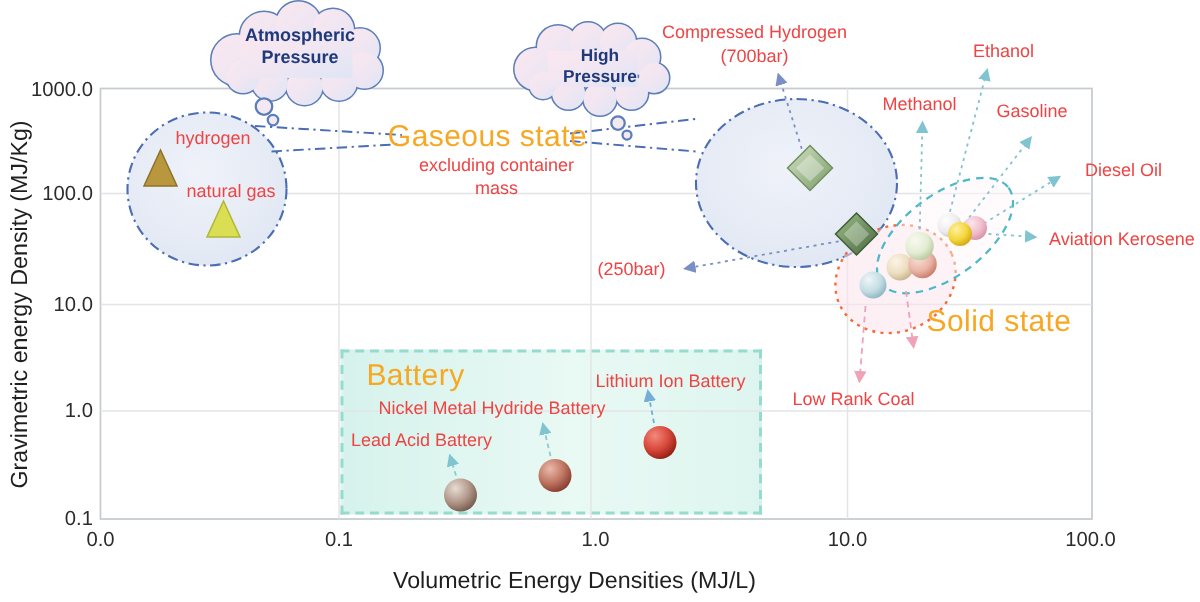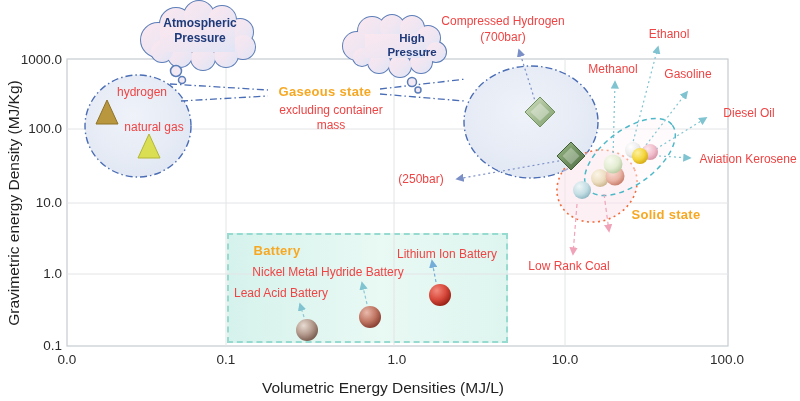--- a/index.html
+++ b/index.html
@@ -4,23 +4,23 @@
 <style>
   html,body{margin:0;padding:0;background:#fff;}
   .stage{position:relative;width:800px;height:401px;background:#ffffff;
          font-family:"Liberation Sans",sans-serif;overflow:hidden;}
   .stage svg{position:absolute;left:0;top:0;z-index:2;pointer-events:none;}
   .battery-box{position:absolute;left:227px;top:233px;width:281px;height:110px;
       background:linear-gradient(to right,#d6f2ec 0%,#e9f9f4 55%,#def5ef 100%);
       border:2px dashed #97dbd0;box-sizing:border-box;z-index:1;}
   .lbl{position:absolute;transform:translate(-50%,-50%);font-size:12px;color:#ef4444;
        white-space:nowrap;z-index:3;line-height:1.15;}
-  .group-label{font-weight:bold;font-size:13px;color:#F7A823;letter-spacing:.3px;}
+  .group-label{font-weight:normal;font-size:20px;color:#F7A823;letter-spacing:.3px;}
   .cloud-text{font-weight:bold;font-size:12px;color:#1E3A7A;text-align:center;line-height:1.25;}
-  .cloud-text.small{font-size:11.5px;margin-left:12px;}
+  .cloud-text.small{font-size:11.5px;}
   .tick{font-size:13.5px;color:#2b2b2b;}
   .ytick{transform:translate(-100%,-50%);text-align:center;}
   .xtick{transform:translate(-50%,0);}
   .axis-label{font-size:15.5px;color:#1f1f1f;}
   .y-axis-label{transform:translate(-50%,-50%) rotate(-90deg);}
   .x-axis-label{transform:translate(-50%,0);}
 </style>
 </head>
 <body>
 

